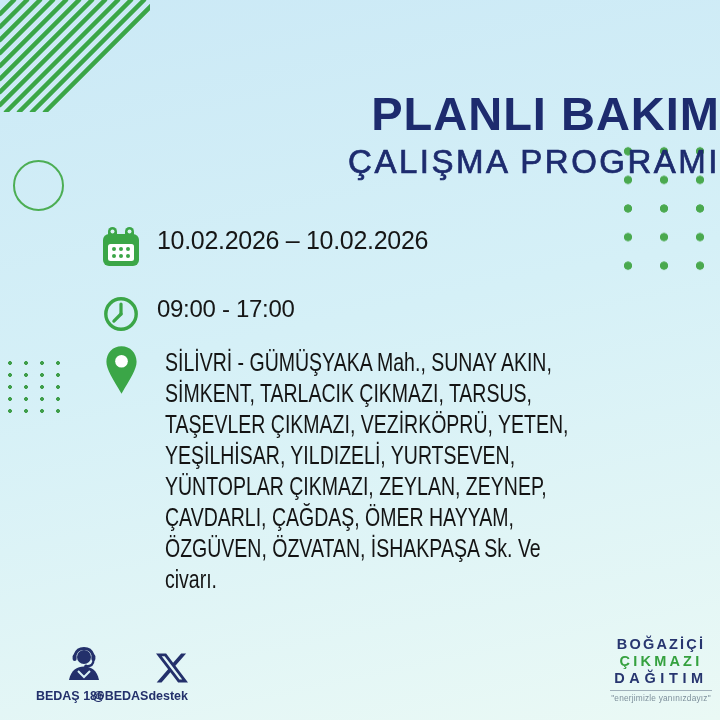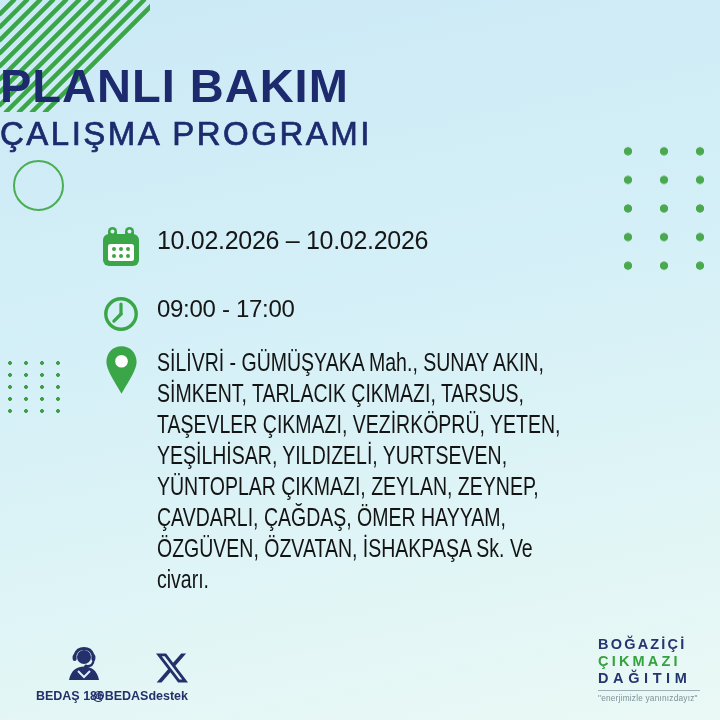--- a/index.html
+++ b/index.html
@@ -12,44 +12,44 @@
   .stripes{position:absolute;left:0;top:0;}
   .circle-outline{position:absolute;left:13px;top:160px;width:47px;height:47px;
     border:2.5px solid #4cae54;border-radius:50%;}
   .dots-right{position:absolute;right:2px;top:137px;width:108px;height:143px;
     background-image:radial-gradient(circle,#4aa94f 3.8px,rgba(0,0,0,0) 4.4px);
     background-size:36px 28.6px;}
   .dots-left{position:absolute;left:2px;top:357px;width:64px;height:60px;
     background-image:radial-gradient(circle,#3f9e4a 1.7px,rgba(0,0,0,0) 2.2px);
     background-size:16px 12px;}
   
-  .title{position:absolute;top:60px;left:0;right:0;text-align:left;color:#1d2b6e;}
+  .title{position:absolute;top:88px;left:0;right:0;text-align:right;color:#1d2b6e;}
   .title-line1{font-size:47px;font-weight:bold;letter-spacing:1px;line-height:52px;margin:0;}
   .title-line2{font-size:33px;font-weight:normal;-webkit-text-stroke:0.7px currentColor;
     letter-spacing:2.5px;line-height:44px;margin:0;}
   
   .info{position:absolute;left:99px;top:226px;width:600px;}
   .row{display:flex;}
   .row.top{align-items:flex-start;}
   .icon-cell{width:44px;display:flex;justify-content:center;flex:0 0 44px;}
   .row-text{margin-left:14px;color:#161616;font-size:24px;letter-spacing:-0.3px;}
   .row-date .row-text{font-size:25px;}
   .row-time{margin-top:25px;}
   .row-work{margin-top:12px;}
-  .row-loc{margin-top:12px;}
+  .row-loc{margin-top:12px;gap:8px;}
   .address{
     margin-left:14px;color:#141414;font-size:25px;line-height:31px;
     width:680px;transform:scaleX(0.78);transform-origin:0 0;margin-top:2px;
   }
   
   .contacts{position:absolute;left:20px;top:644px;display:flex;}
   .contact{width:84px;display:flex;flex-direction:column;align-items:flex-end;cursor:pointer;}
   .contact .c-icon{height:40px;display:flex;align-items:flex-end;justify-content:center;}
   .contact .c-label{margin-top:5px;font-size:12.5px;font-weight:bold;color:#23306b;white-space:nowrap;}
-  .brand{position:absolute;right:20px;top:636px;width:102px;text-align:left;}
+  .brand{position:absolute;right:8px;top:636px;width:102px;text-align:center;}
   .brand-l1,.brand-l3{color:#27356f;font-weight:bold;font-size:14.5px;line-height:17px;}
   .brand-l1{letter-spacing:2.2px;}
   .brand-l2{color:#35a13f;font-weight:bold;font-size:14.5px;line-height:17px;letter-spacing:3.2px;}
   .brand-l3{letter-spacing:4.6px;}
   .brand-sep{border:0;border-top:1px solid #9fb0ba;margin:3px 0 2px 0;}
   .brand-tag{color:#7d8f9b;font-size:8.3px;letter-spacing:0.2px;white-space:nowrap;}
 </style>
 </head>
 <body>
 

